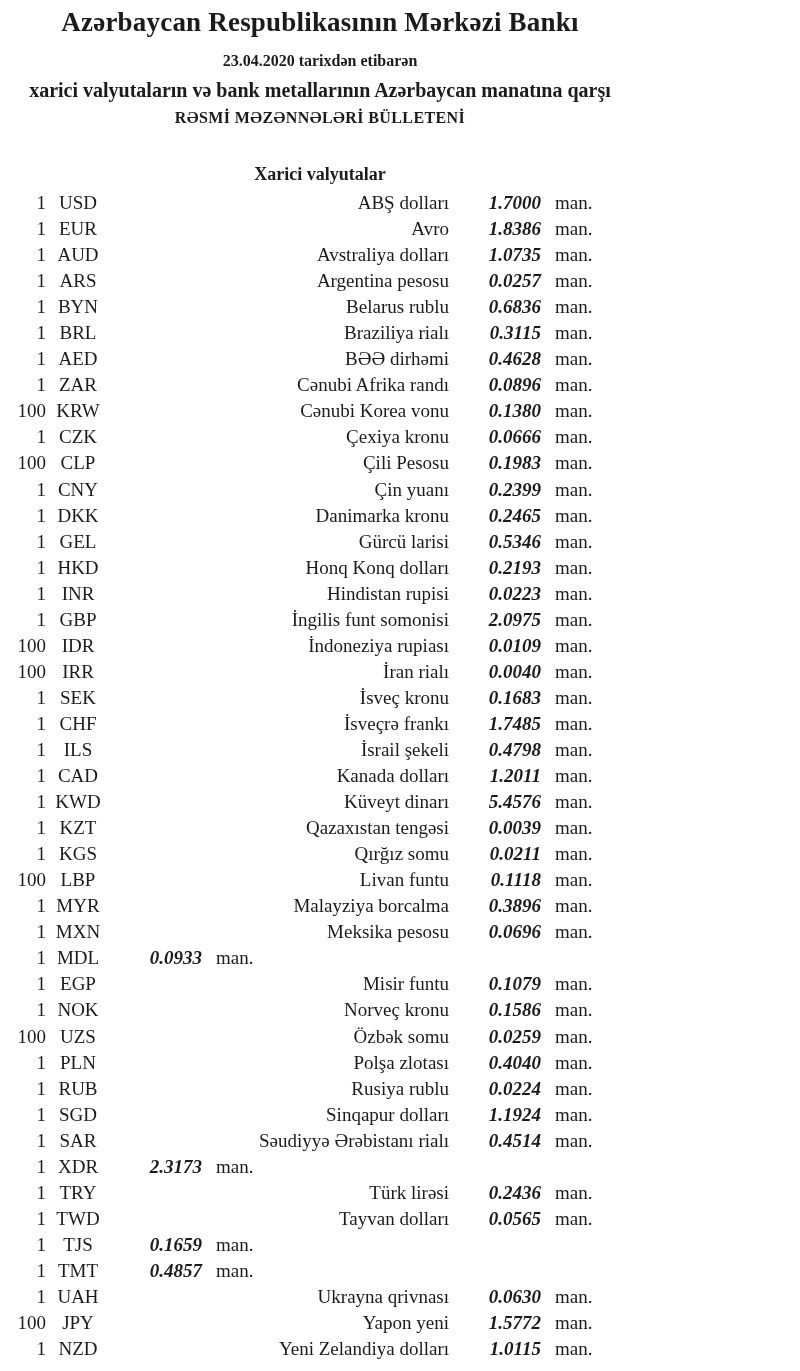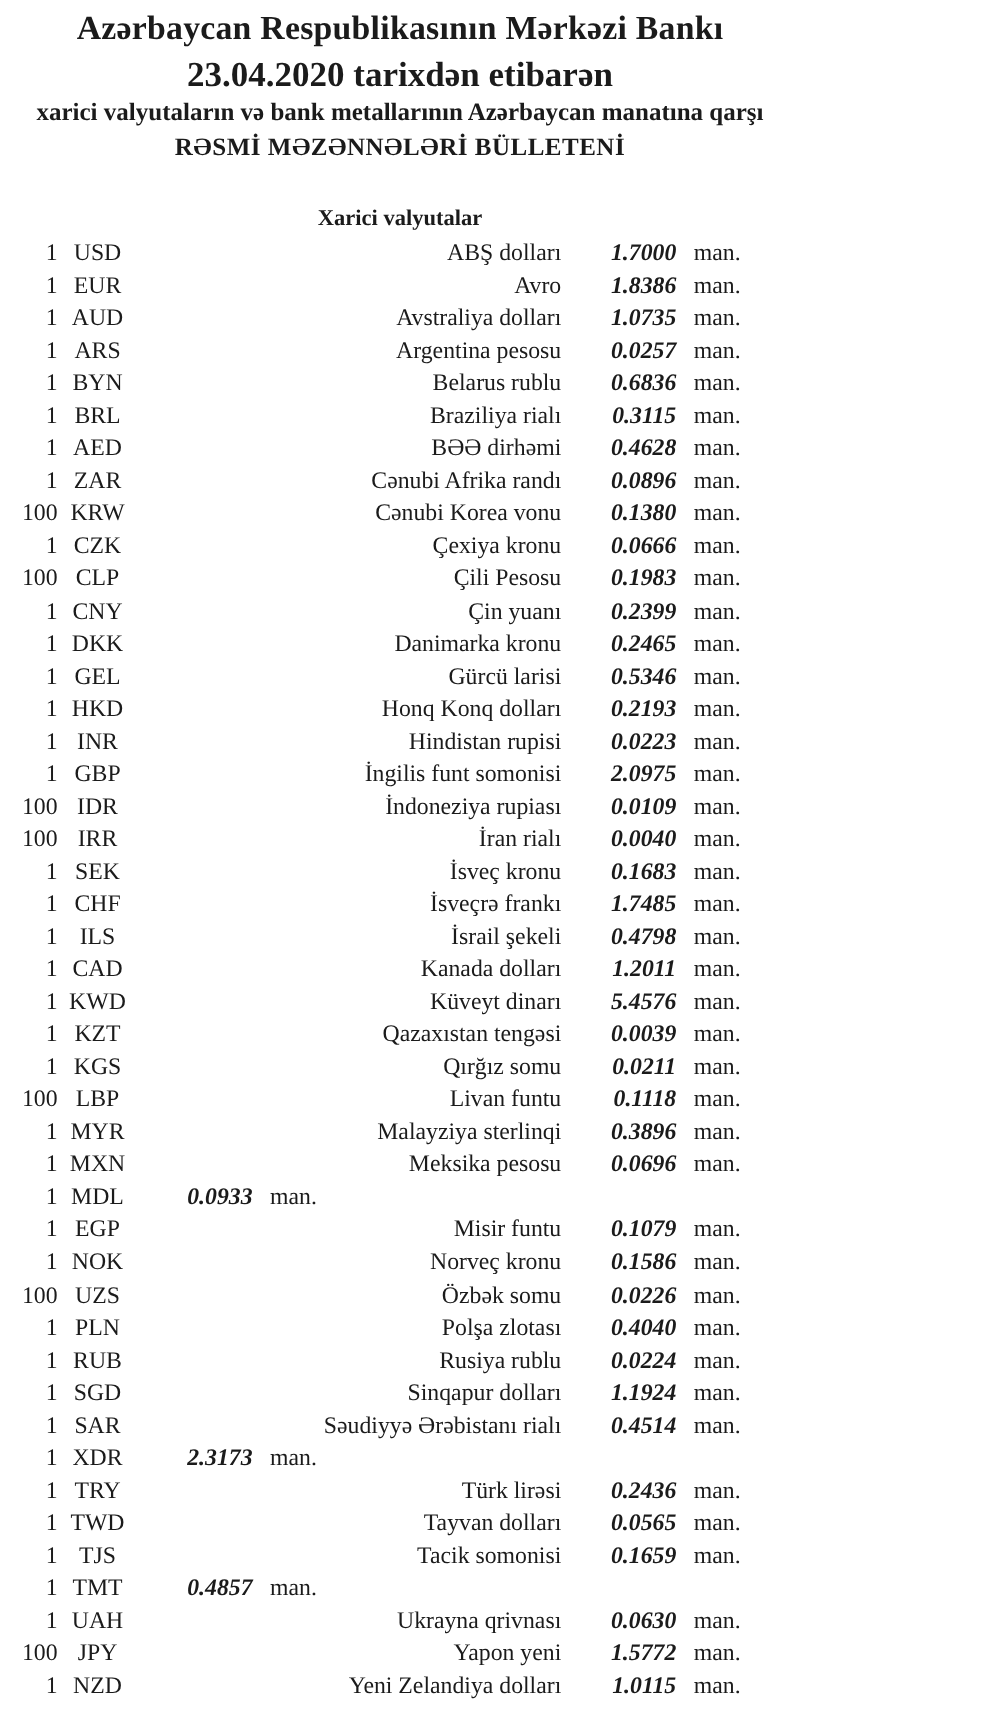--- a/index.html
+++ b/index.html
@@ -24,34 +24,34 @@
     padding-top: 7px;
   }
   .bank-name {
     font-size: 27px;
     font-weight: bold;
     line-height: 30px;
     margin: 0;
     letter-spacing: 0.2px;
   }
   .date-line {
-    font-size: 28px;
+    font-size: 16px;
     font-weight: bold;
     line-height: 24px;
     margin-top: 12px;
     font-family: Liberation Serif, serif;
   }
   .subtitle-line {
     font-size: 20px;
     font-weight: bold;
     line-height: 26px;
     margin-top: 4px;
   }
   .bulletin-title {
-    font-size: 20px;
+    font-size: 16px;
     font-weight: bold;
     line-height: 26px;
     margin-top: 2px;
     letter-spacing: 0.4px;
     text-align: center;
   }
   .section-title {
     text-align: center;
     font-size: 18px;
     font-weight: bold;
@@ -330,21 +330,21 @@
     <span class="qty-cell">100</span>
     <span class="code-cell">LBP</span>
     <span class="name-cell">Livan funtu</span>
     <span class="rate-cell">0.1118</span>
     <span class="unit-cell">man.</span>
   </div>
 
   <div class="rate-row">
     <span class="qty-cell">1</span>
     <span class="code-cell">MYR</span>
-    <span class="name-cell">Malayziya sterlinqi</span>
+    <span class="name-cell">Malayziya borcalma</span>
     <span class="rate-cell">0.3896</span>
     <span class="unit-cell">man.</span>
   </div>
 
   <div class="rate-row">
     <span class="qty-cell">1</span>
     <span class="code-cell">MXN</span>
     <span class="name-cell">Meksika pesosu</span>
     <span class="rate-cell">0.0696</span>
     <span class="unit-cell">man.</span>
@@ -370,21 +370,21 @@
     <span class="code-cell">NOK</span>
     <span class="name-cell">Norveç kronu</span>
     <span class="rate-cell">0.1586</span>
     <span class="unit-cell">man.</span>
   </div>
 
   <div class="rate-row">
     <span class="qty-cell">100</span>
     <span class="code-cell">UZS</span>
     <span class="name-cell">Özbək somu</span>
-    <span class="rate-cell">0.0226</span>
+    <span class="rate-cell">0.0259</span>
     <span class="unit-cell">man.</span>
   </div>
 
   <div class="rate-row">
     <span class="qty-cell">1</span>
     <span class="code-cell">PLN</span>
     <span class="name-cell">Polşa zlotası</span>
     <span class="rate-cell">0.4040</span>
     <span class="unit-cell">man.</span>
   </div>
@@ -432,21 +432,20 @@
     <span class="qty-cell">1</span>
     <span class="code-cell">TWD</span>
     <span class="name-cell">Tayvan dolları</span>
     <span class="rate-cell">0.0565</span>
     <span class="unit-cell">man.</span>
   </div>
 
   <div class="rate-row">
     <span class="qty-cell">1</span>
     <span class="code-cell">TJS</span>
-    <span class="name-cell">Tacik somonisi</span>
     <span class="rate-cell">0.1659</span>
     <span class="unit-cell">man.</span>
   </div>
 
   <div class="rate-row">
     <span class="qty-cell">1</span>
     <span class="code-cell">TMT</span>
     <span class="rate-cell">0.4857</span>
     <span class="unit-cell">man.</span>
   </div>

